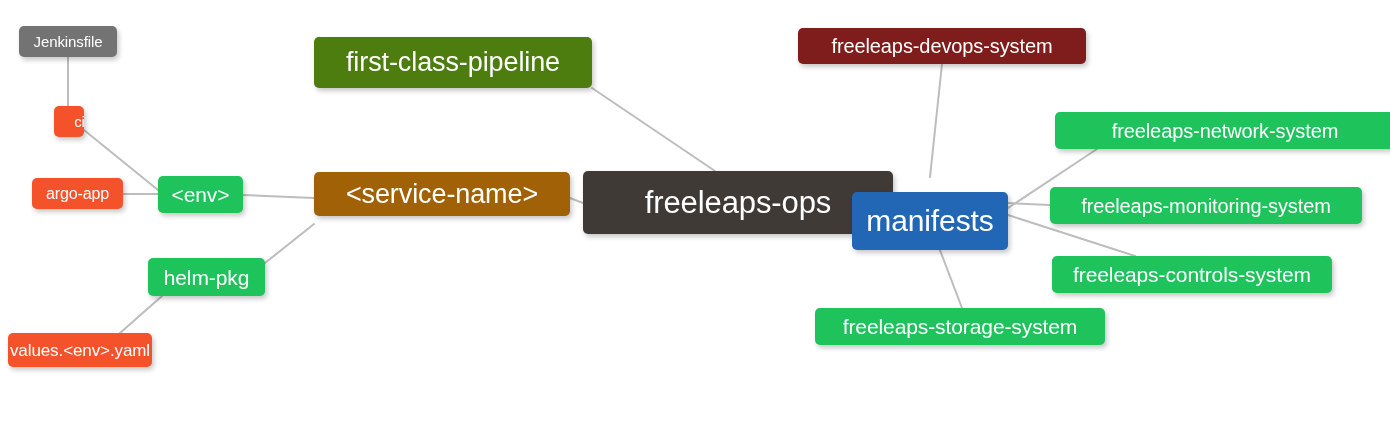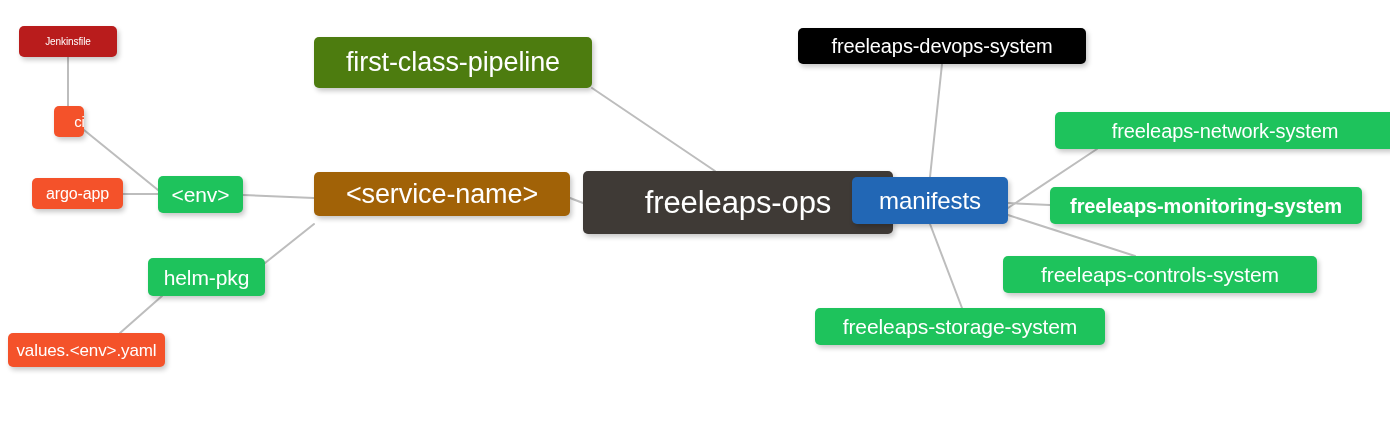--- a/index.html
+++ b/index.html
@@ -76,50 +76,50 @@
   <div id="node-layer">
       <div class="node" style="left: 583px; top: 171px; width: 310px; height: 63px; background: rgb(63, 58, 54); font-size: 31px;">
         <span class="node-label">freeleaps-ops</span>
       </div>
       <div class="node" style="left: 314px; top: 172px; width: 256px; height: 44px; background: #a16207; font-size: 27px;">
         <span class="node-label">&lt;service-name&gt;</span>
       </div>
       <div class="node" style="left: 314px; top: 37px; width: 278px; height: 51px; background: #4d7c0f; font-size: 27px; text-align: right;">
         <span class="node-label">first-class-pipeline</span>
       </div>
-      <div class="node" style="left: 852px; top: 177px; width: 156px; height: 47px; background: rgb(34, 103, 181); font-size: 24px;">
+      <div class="node" style="left: 852px; top: 192px; width: 156px; height: 58px; background: rgb(34, 103, 181); font-size: 30px;">
         <span class="node-label">manifests</span>
       </div>
       <div class="node" style="left: 158px; top: 176px; width: 85px; height: 37px; background: rgb(30, 195, 92); font-size: 21px;">
         <span class="node-label">&lt;env&gt;</span>
       </div>
       <div class="node" style="left: 148px; top: 258px; width: 117px; height: 38px; background: rgb(30, 195, 92); font-size: 21px;">
         <span class="node-label">helm-pkg</span>
       </div>
-      <div class="node" style="left: 19px; top: 26px; width: 98px; height: 31px; background: #b91c1c; font-size: 10px;">
+      <div class="node" style="left: 19px; top: 26px; width: 98px; height: 31px; background: #737373; font-size: 15px;">
         <span class="node-label">Jenkinsfile</span>
       </div>
       <div class="node" style="left: 54px; top: 106px; width: 30px; height: 31px; background: rgb(244, 82, 42); font-size: 15px; padding-left: 21px;">
         <span class="node-label">ci</span>
       </div>
       <div class="node" style="left: 32px; top: 178px; width: 91px; height: 31px; background: rgb(244, 82, 42); font-size: 16px;">
         <span class="node-label">argo-app</span>
       </div>
-      <div class="node" style="left: 8px; top: 333px; width: 157px; height: 34px; background: rgb(244, 82, 42); font-size: 17px;">
+      <div class="node" style="left: 8px; top: 333px; width: 144px; height: 34px; background: rgb(244, 82, 42); font-size: 17px;">
         <span class="node-label">values.&lt;env&gt;.yaml</span>
       </div>
-      <div class="node" style="left: 798px; top: 28px; width: 288px; height: 36px; background: #000000; font-size: 20px;">
+      <div class="node" style="left: 798px; top: 28px; width: 288px; height: 36px; background: #7f1d1d; font-size: 20px;">
         <span class="node-label">freeleaps-devops-system</span>
       </div>
       <div class="node" style="left: 1055px; top: 112px; width: 340px; height: 37px; background: rgb(30, 195, 92); font-size: 20px;">
         <span class="node-label">freeleaps-network-system</span>
       </div>
-      <div class="node" style="left: 1050px; top: 187px; width: 312px; height: 37px; background: rgb(30, 195, 92); font-size: 20px; font-weight: bold;">
+      <div class="node" style="left: 1050px; top: 187px; width: 312px; height: 37px; background: rgb(30, 195, 92); font-size: 20px;">
         <span class="node-label">freeleaps-monitoring-system</span>
       </div>
-      <div class="node" style="left: 1003px; top: 256px; width: 314px; height: 37px; background: rgb(30, 195, 92); font-size: 21px;">
+      <div class="node" style="left: 1052px; top: 256px; width: 280px; height: 37px; background: rgb(30, 195, 92); font-size: 21px;">
         <span class="node-label">freeleaps-controls-system</span>
       </div>
       <div class="node" style="left: 815px; top: 308px; width: 290px; height: 37px; background: rgb(30, 195, 92); font-size: 21px; text-align: center;">
         <span class="node-label">freeleaps-storage-system</span>
       </div>
     </div>
 </div>
 
 </body></html>

